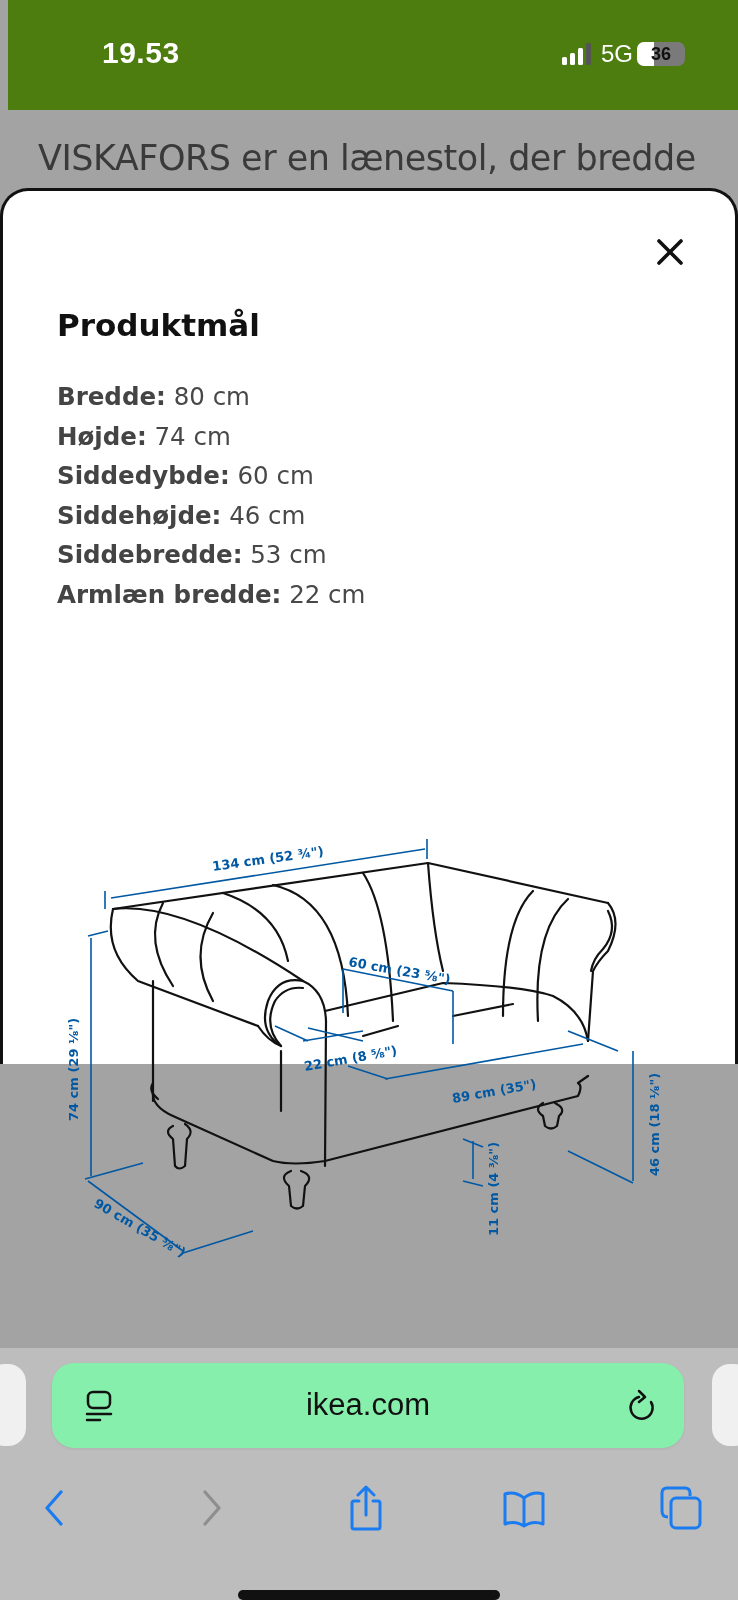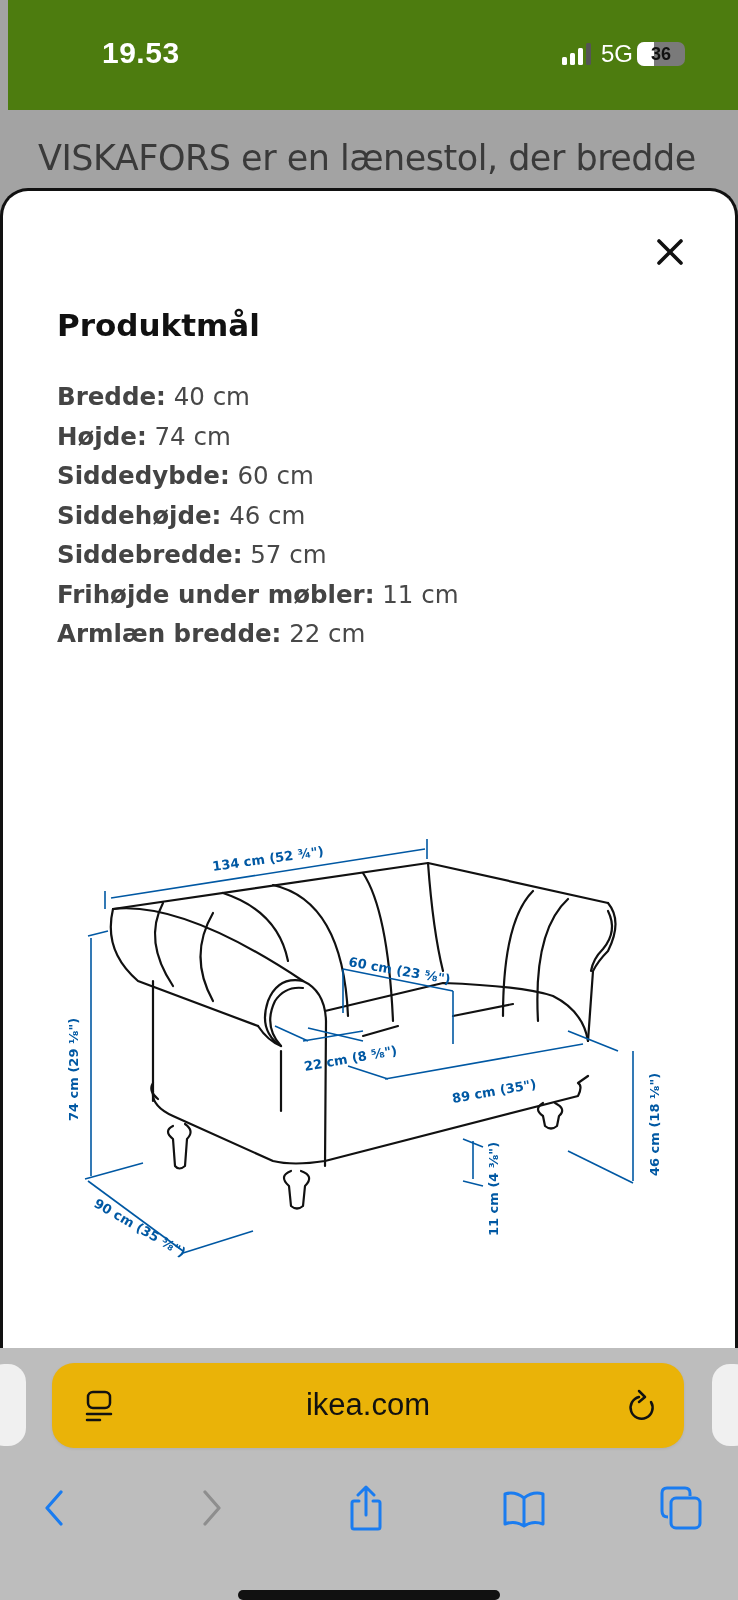--- a/index.html
+++ b/index.html
@@ -11,34 +11,34 @@
   .signal span { display: block; width: 5px; background: #fff; border-radius: 1.5px; }
   .signal span.dim { background: #555; }
   .net { font-family: "Liberation Sans", sans-serif; font-size: 24px; font-weight: 500; margin-left: 6px; }
   .battery { position: relative; width: 48px; height: 24px; border-radius: 7px; background: #7a7a7a; overflow: hidden; font-family: "Liberation Sans", sans-serif; font-weight: 700; font-size: 18px; color: #111; text-align: center; line-height: 24px; }
   .battery .fill { position: absolute; left: 0; top: 0; bottom: 0; width: 36%; background: #fff; }
   .battery .lvl { position: relative; }
   .battery-tip { width: 3px; height: 8px; background: #7a7a7a; border-radius: 0 2px 2px 0; margin-left: -8px; }
 
   .bg-text { position: absolute; left: 38px; top: 138px; font-family: "DejaVu Sans", sans-serif; font-size: 35px; color: #3a3a3a; white-space: nowrap; letter-spacing: -0.5px; }
 
-  .sheet { position: absolute; left: 0; top: 188px; width: 738px; height: 1160px; background: #fff; border: 3px solid #111; border-bottom: none; border-radius: 28px 28px 0 0; }
+  .sheet { position: absolute; left: 0; top: 188px; width: 738px; height: 876px; background: #fff; border: 3px solid #111; border-bottom: none; border-radius: 28px 28px 0 0; }
   .close-btn { position: absolute; right: 48px; top: 44px; width: 34px; height: 34px; cursor: pointer; }
   .sheet-title { position: absolute; left: 54px; top: 116px; font-family: "DejaVu Sans", sans-serif; font-size: 31px; font-weight: 700; color: #111; }
   .dims { position: absolute; left: 54px; top: 186px; list-style: none; }
   .dims li { font-family: "DejaVu Sans", sans-serif; font-size: 24.5px; line-height: 39.5px; color: #484848; white-space: nowrap; }
   .dims li b { font-weight: 700; color: #444; }
 
   .diagram { position: absolute; left: 60px; top: 630px; width: 620px; height: 460px; }
 
   .bottom-bar { position: absolute; left: 0; top: 1348px; width: 738px; height: 252px; background: #bdbdbd; }
   .url-side { position: absolute; top: 16px; width: 40px; height: 82px; background: #f0f0f0; border-radius: 18px; }
   .url-side.left { left: -14px; }
   .url-side.right { right: -14px; }
-  .url-bar { position: absolute; left: 52px; top: 15px; width: 632px; height: 85px; background: #eab308; border-radius: 22px; box-shadow: 0 1px 3px rgba(0,0,0,0.08); }
+  .url-bar { position: absolute; left: 52px; top: 15px; width: 632px; height: 85px; background: #86efac; border-radius: 22px; box-shadow: 0 1px 3px rgba(0,0,0,0.08); }
   .url-text { position: absolute; left: 0; right: 0; top: 24px; text-align: center; font-family: "Liberation Sans", sans-serif; font-size: 31px; color: #111; }
   .reader-icon { position: absolute; left: 32px; top: 26px; width: 32px; height: 36px; }
   .reload-icon { position: absolute; right: 24px; top: 24px; width: 34px; height: 38px; }
   .toolbar { position: absolute; left: 0; top: 130px; width: 738px; height: 60px; }
   .tb-btn { position: absolute; top: 0; width: 60px; height: 60px; display: flex; align-items: center; justify-content: center; cursor: pointer; }
   .home-indicator { position: absolute; left: 238px; top: 1590px; width: 262px; height: 10px; background: #111; border-radius: 6px; }
 </style>
 </head>
 <body>
 
@@ -65,26 +65,25 @@
 <div class="sheet">
   <div class="close-btn">
     <svg width="34" height="34" viewBox="0 0 34 34">
       <path d="M6 6 L28 28 M28 6 L6 28" stroke="#111" stroke-width="3.6" stroke-linecap="round"></path>
     </svg>
   </div>
 
   <div class="sheet-title">Produktmål</div>
 
   <ul class="dims">
-    <li><b>Bredde:</b> <span>40 cm</span></li>
+    <li><b>Bredde:</b> <span>80 cm</span></li>
     <li><b>Højde:</b> <span>74 cm</span></li>
     <li><b>Siddedybde:</b> <span>60 cm</span></li>
     <li><b>Siddehøjde:</b> <span>46 cm</span></li>
-    <li><b>Siddebredde:</b> <span>57 cm</span></li>
-    <li><b>Frihøjde under møbler:</b> <span>11 cm</span></li>
+    <li><b>Siddebredde:</b> <span>53 cm</span></li>
     <li><b>Armlæn bredde:</b> <span>22 cm</span></li>
   </ul>
 
   <svg class="diagram" viewBox="0 0 620 460">
     <g fill="none" stroke="#111" stroke-width="2.2" stroke-linejoin="round" stroke-linecap="round">
 
       <path d="M50 88 L365 42 L545 82"></path>
 
       <path d="M365 42 Q370 110 380 150"></path>
 

